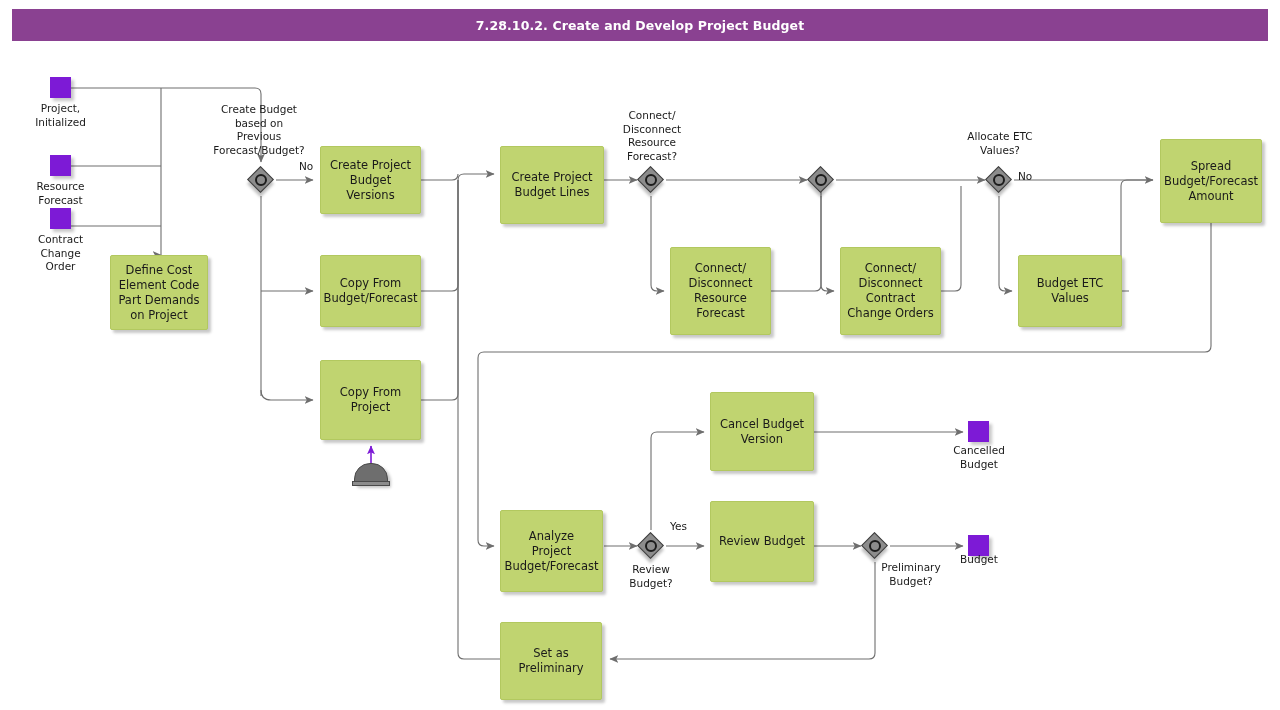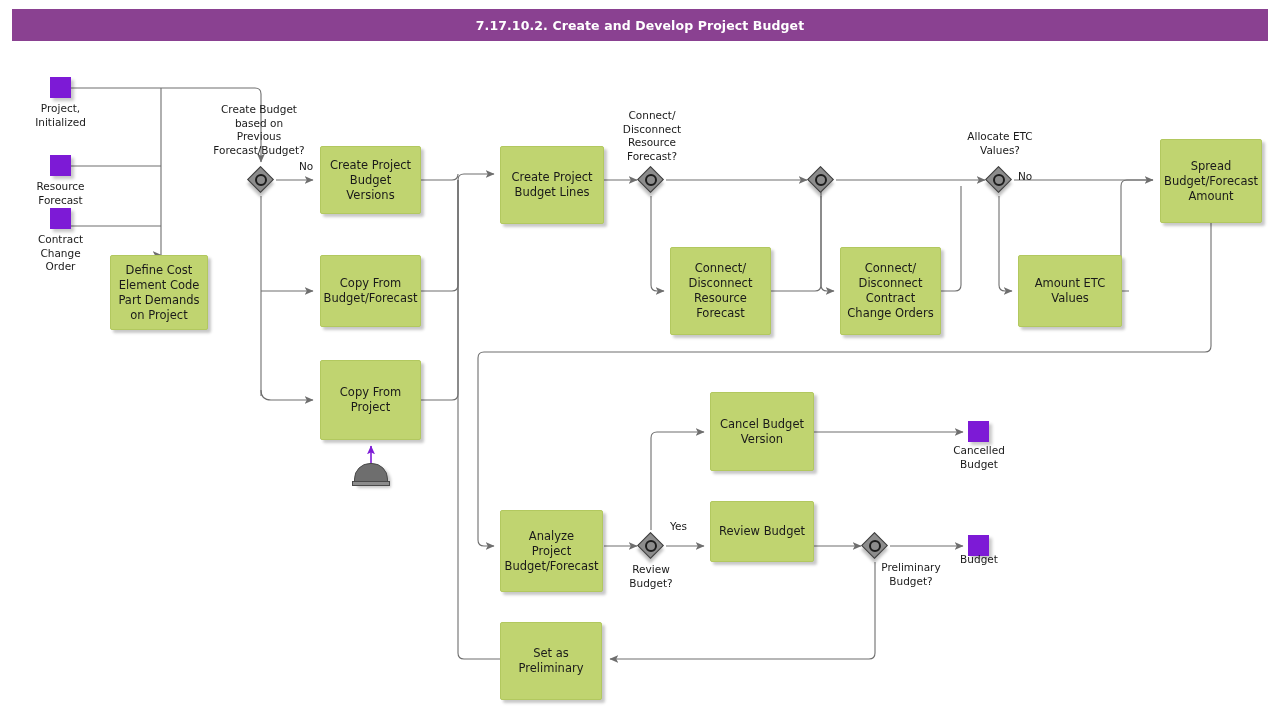--- a/index.html
+++ b/index.html
@@ -155,21 +155,21 @@
     border: 1px solid #4a4a4a;
     box-sizing: border-box;
   }
 </style>
 </head>
 <body>
 
 <div id="canvas">
 
   <div id="title-bar">
-    <span class="title-text">7.17.10.2. Create and Develop Project Budget</span>
+    <span class="title-text">7.28.10.2. Create and Develop Project Budget</span>
   </div>
 
   <svg id="wires" viewBox="0 0 1280 710" width="1280" height="710">
     <defs>
       <marker id="ah" markerWidth="9" markerHeight="8" refX="8.4" refY="4" orient="auto" markerUnits="userSpaceOnUse">
         <path d="M0,0 L9,4 L0,8 L2.2,4 z" fill="#6E6E6E"></path>
       </marker>
       <marker id="ah-purple" markerWidth="9" markerHeight="8" refX="8.4" refY="4" orient="auto" markerUnits="userSpaceOnUse">
         <path d="M0,0 L9,4 L0,8 L2.2,4 z" fill="#7D1AD6"></path>
       </marker>
@@ -275,35 +275,35 @@
   <div class="task" style="left:670px; top:247px; width:101px; height:88px;">Connect/
 Disconnect
 Resource
 Forecast</div>
 
   <div class="task" style="left:840px; top:247px; width:101px; height:88px;">Connect/
 Disconnect
 Contract
 Change Orders</div>
 
-  <div class="task" style="left:1018px; top:255px; width:104px; height:72px;">Amount ETC
+  <div class="task" style="left:1018px; top:255px; width:104px; height:72px;">Budget ETC
 Values</div>
 
   <div class="task" style="left:1160px; top:139px; width:102px; height:84px;">Spread
 Budget/Forecast
 Amount</div>
 
   <div class="task" style="left:710px; top:392px; width:104px; height:79px;">Cancel Budget
 Version</div>
 
   <div class="task" style="left:500px; top:510px; width:103px; height:82px;">Analyze
 Project
 Budget/Forecast</div>
 
-  <div class="task" style="left:710px; top:501px; width:104px; height:61px;">Review Budget</div>
+  <div class="task" style="left:710px; top:501px; width:104px; height:81px;">Review Budget</div>
 
   <div class="task" style="left:500px; top:622px; width:102px; height:78px;">Set as
 Preliminary</div>
 
   <div class="gateway" style="left:248px; top:167px;">
     <div class="diamond"></div>
     <div class="ring"></div>
   </div>
   <div class="gateway-label" style="left:188px; top:103px; width:142px;">Create Budget
 based on

